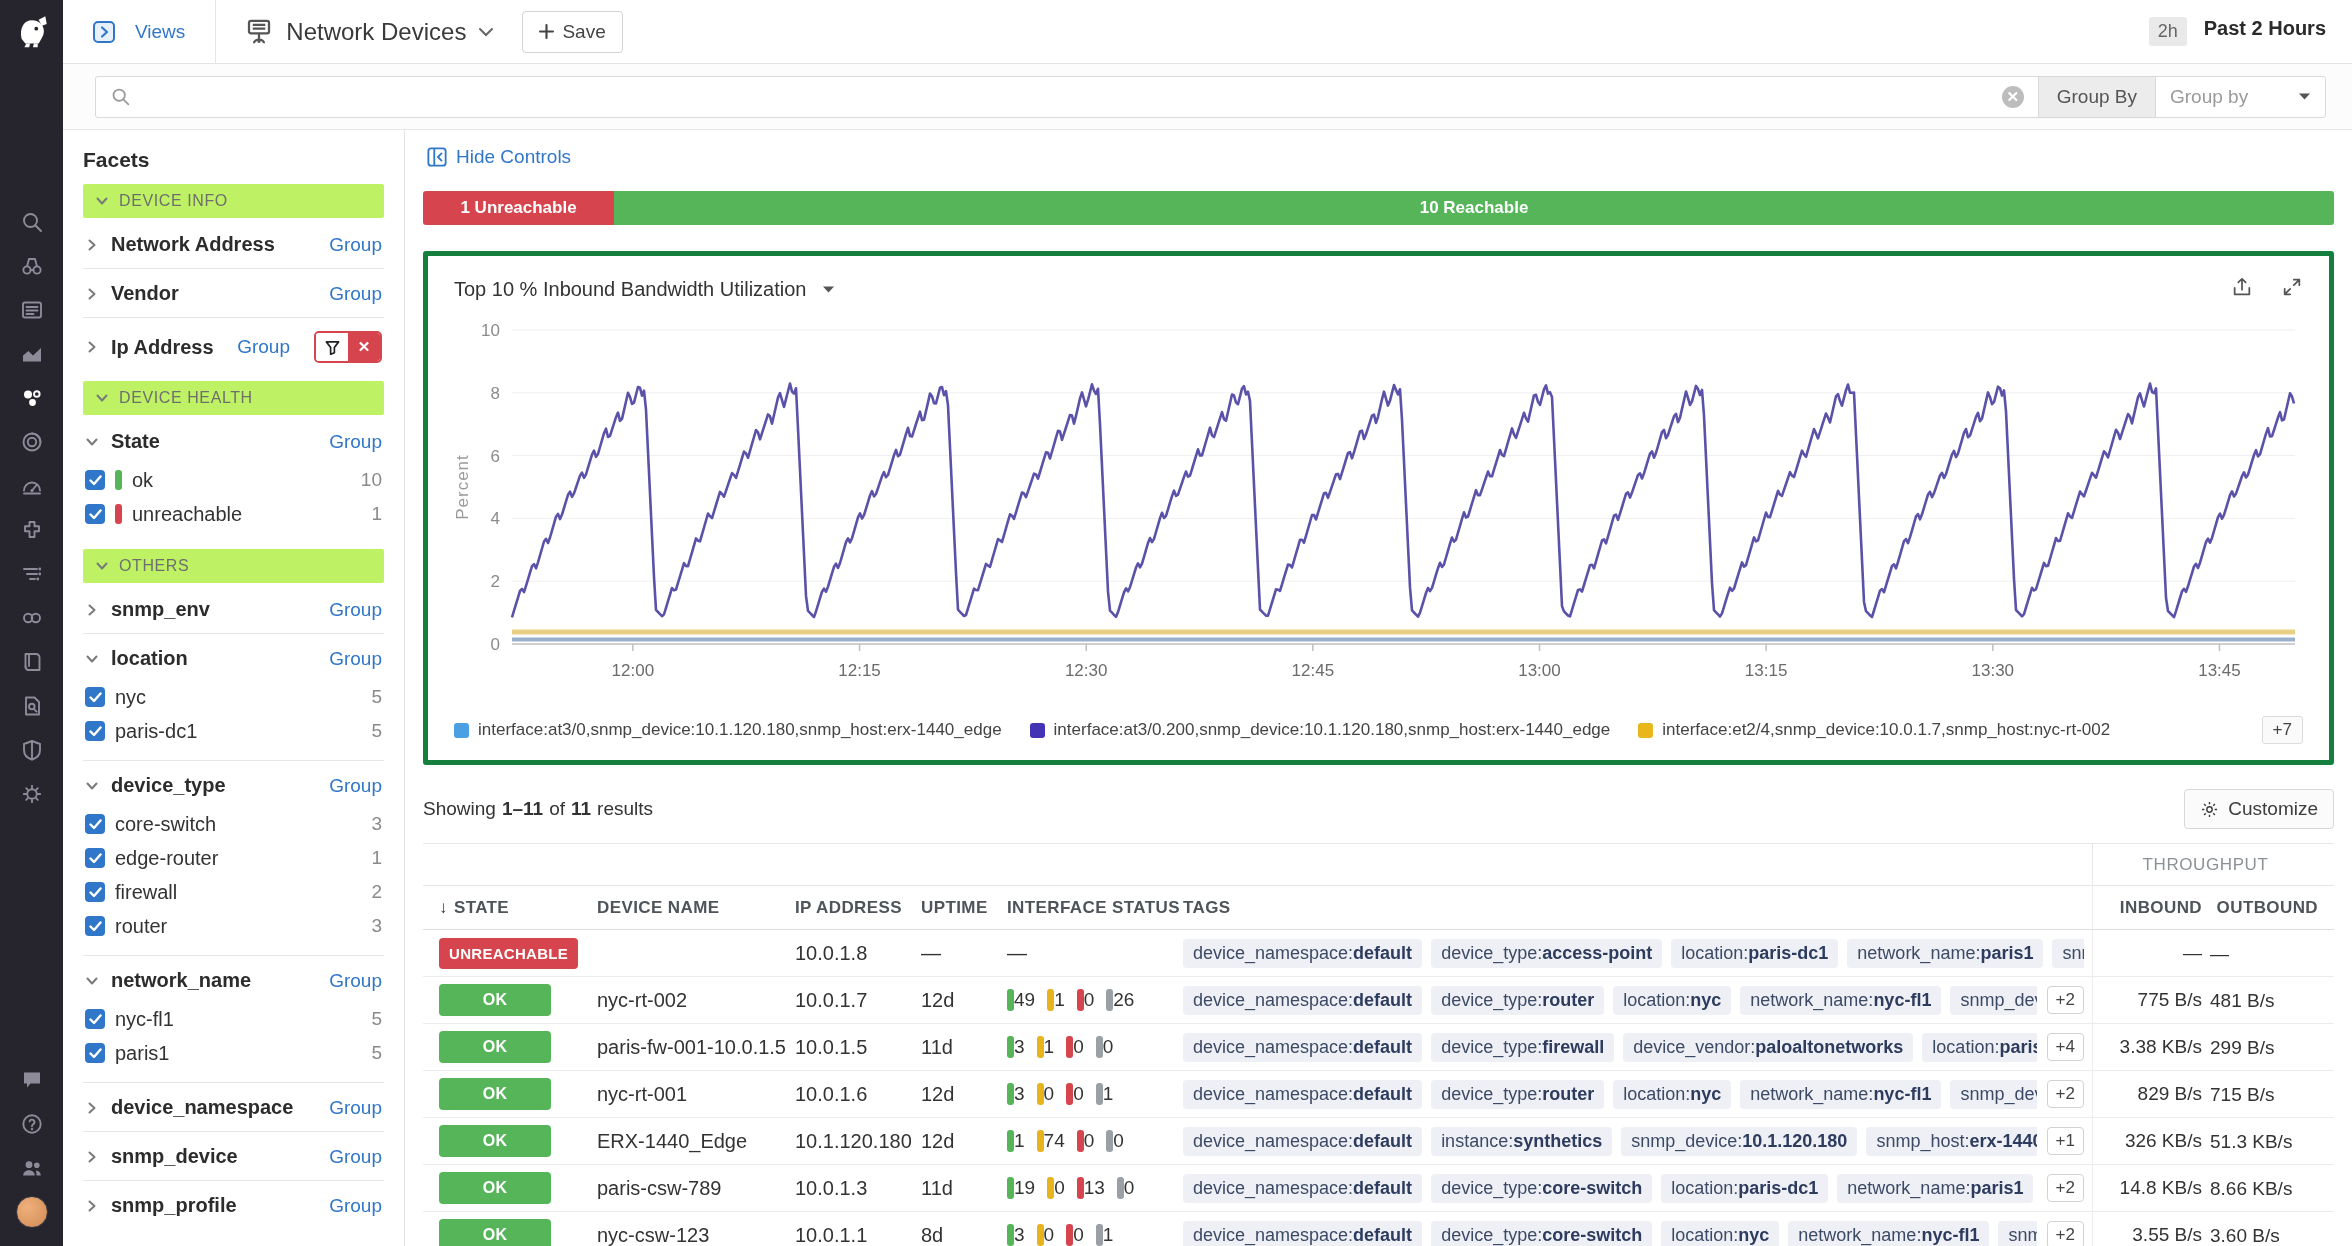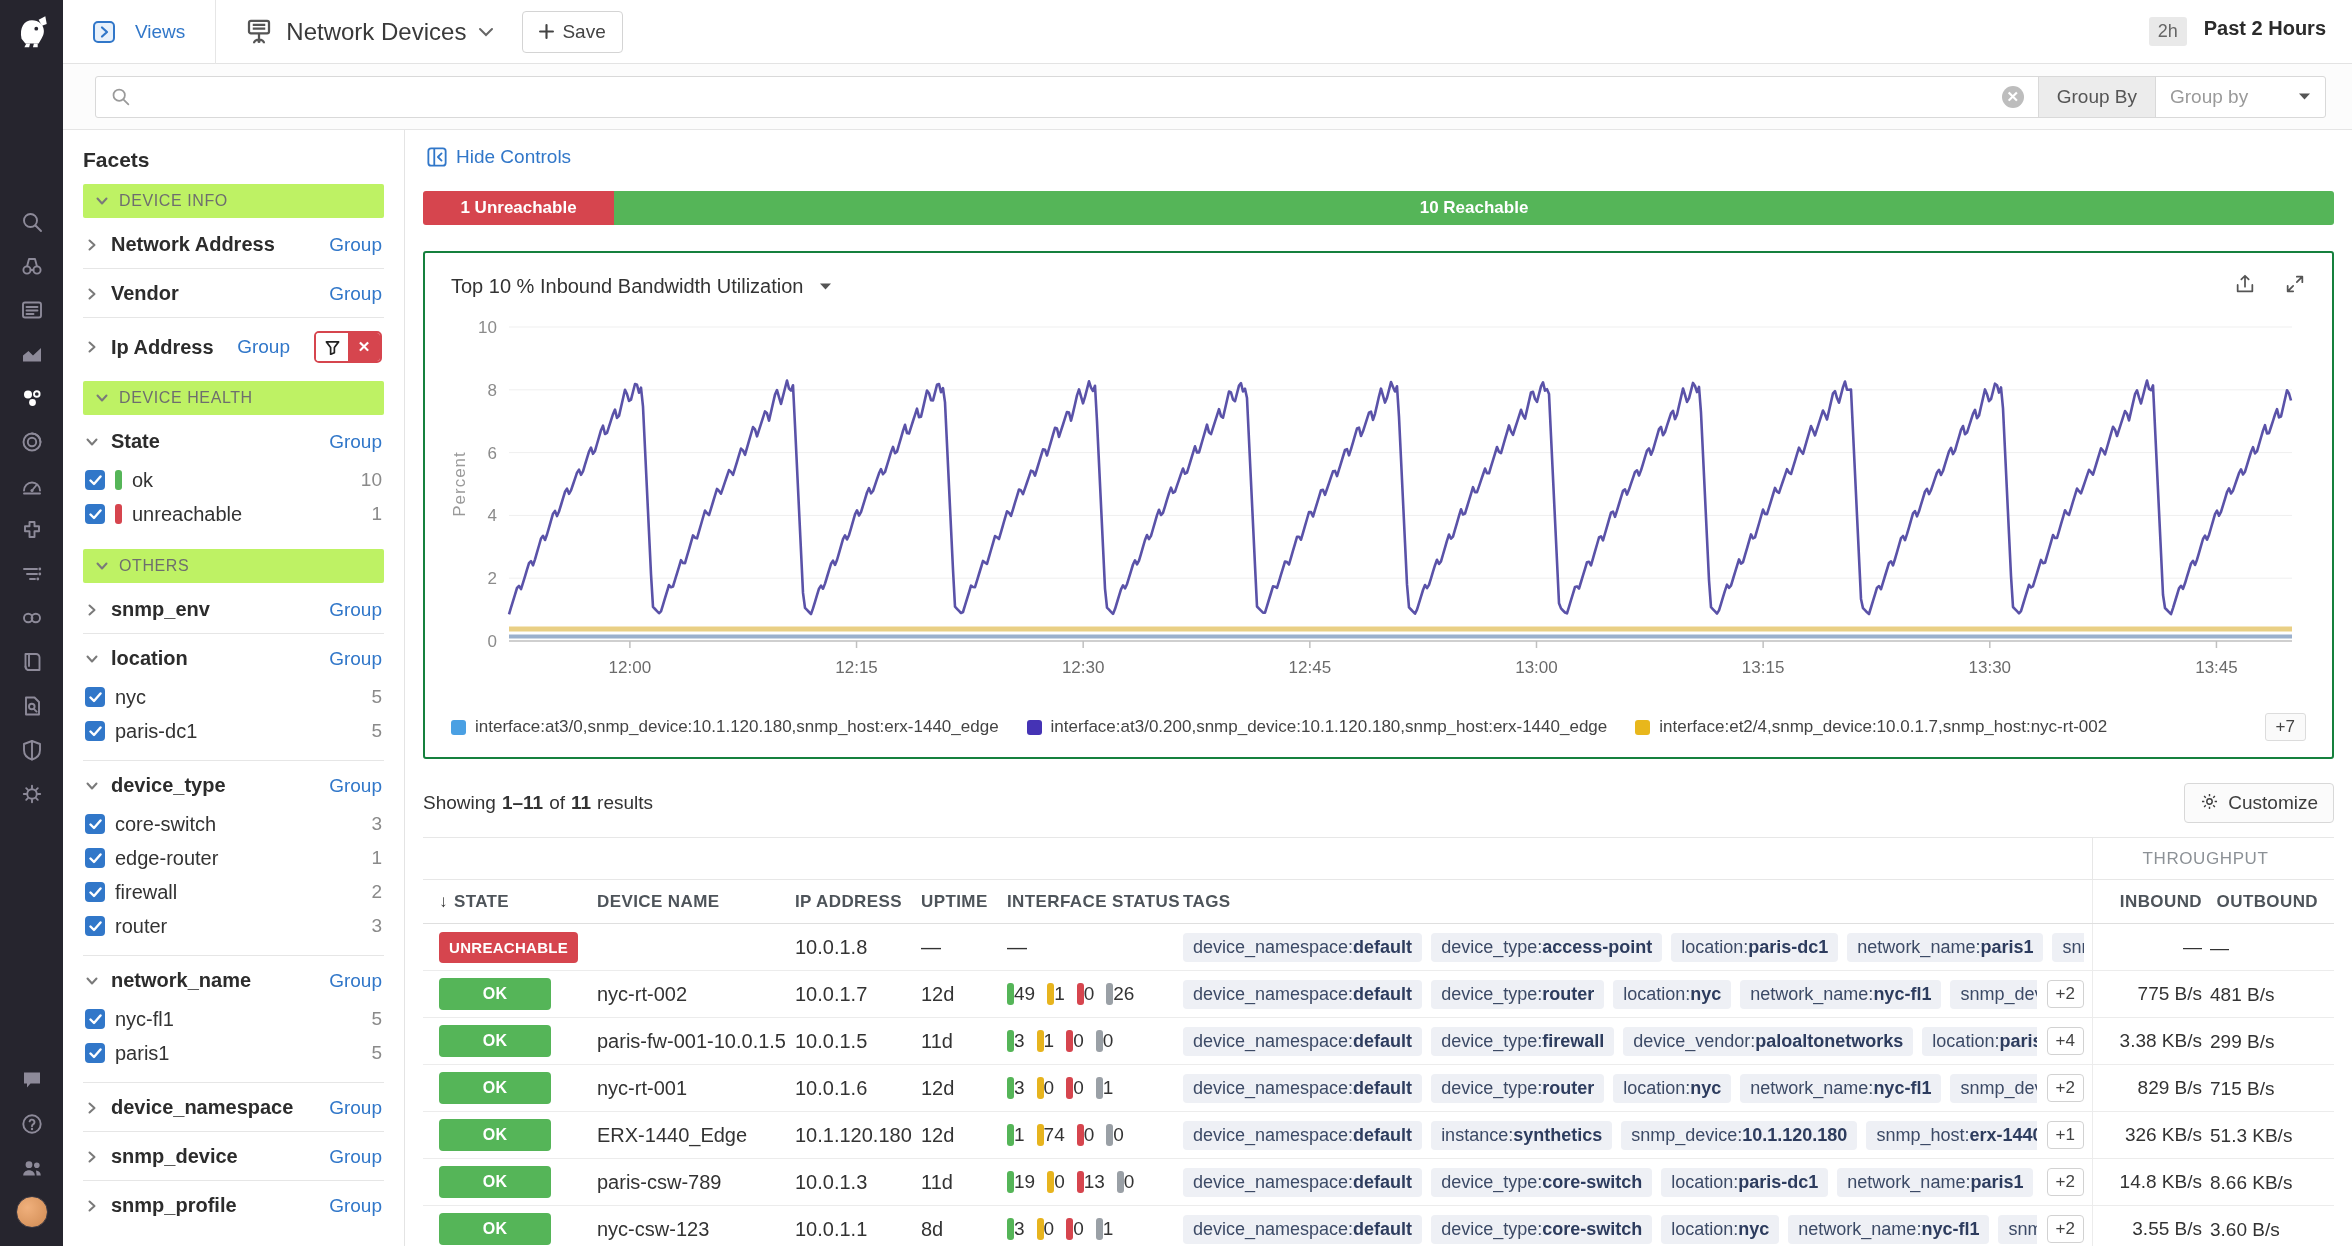--- a/index.html
+++ b/index.html
@@ -80,35 +80,35 @@
   .fval-count { margin-left:auto; font-size:19px; color:#8a8a8a; }
 
   .main { flex:1; min-width:0; padding:16px 18px 0 18px; overflow:hidden; }
 
   .hide-controls { display:inline-flex; align-items:center; gap:9px; color:#3177c9; font-size:19px; margin-left:4px; }
 
   .statusbar { margin-top:20px; height:34px; display:flex; border-radius:3px; overflow:hidden; }
   .seg { display:flex; align-items:center; justify-content:center; color:#fff;
     font-size:17px; font-weight:bold; }
 
-  .chart-card { margin-top:26px; border:2px solid #15803d; border-radius:3px; background:#fff; padding:12px 24px 10px; }
+  .chart-card { margin-top:26px; border:5px solid #15803d; border-radius:3px; background:#fff; padding:12px 24px 10px; }
   .chart-head { display:flex; align-items:center; padding:8px 2px 12px; }
   .chart-title { font-size:20px; color:#333; }
   .chart-head-caret { margin-left:16px; color:#444; display:flex; }
   .chart-head-icons { margin-left:auto; display:flex; gap:28px; color:#555; }
   .legend { display:flex; align-items:center; margin-top:2px; padding:4px 2px 6px; }
   .legend-items { display:flex; align-items:center; gap:28px; flex:1; overflow:hidden; }
   .legend-item { display:flex; align-items:center; gap:9px; font-size:17px; color:#444; white-space:nowrap; }
   .legend-sq { width:15px; height:15px; border-radius:3px; flex-shrink:0; }
   .legend-more { margin-left:14px; border:1px solid #dcdcdc; border-radius:3px; background:#fafafa;
     padding:3px 10px; font-size:17px; color:#444; }
 
   .results-row { margin-top:24px; display:flex; align-items:center; }
   .showing { display:inline-flex; gap:6px; font-size:19px; color:#333; }
-  .customize-btn { margin-left:auto; display:flex; gap:9px;
+  .customize-btn { margin-left:auto; display:flex; align-items:center; gap:9px;
     border:1px solid #d8d8d8; border-radius:4px; background:#fbfbfb; padding:8px 15px; font-size:19px; color:#3d3d3d; }
 
   .table { margin-top:14px; border-top:1px solid #e7e7e7; }
   .t-grid { display:grid; grid-template-columns:150px 190px 118px 78px 168px 1fr 110px 108px;
     column-gap:8px; align-items:center; padding:0 16px; }
   .t-group-row { height:42px; border-bottom:1px solid #e7e7e7; }
   .t-group-cell { grid-column:7 / 9; border-left:1px solid #e7e7e7; height:100%;
     display:flex; align-items:center; justify-content:center; color:#8c9196; font-size:17px; letter-spacing:.6px; }
   .t-head { height:44px; border-bottom:1px solid #dfdfdf; }
   .t-h { font-size:17px; font-weight:bold; color:#4e545a; letter-spacing:.4px; white-space:nowrap; }

